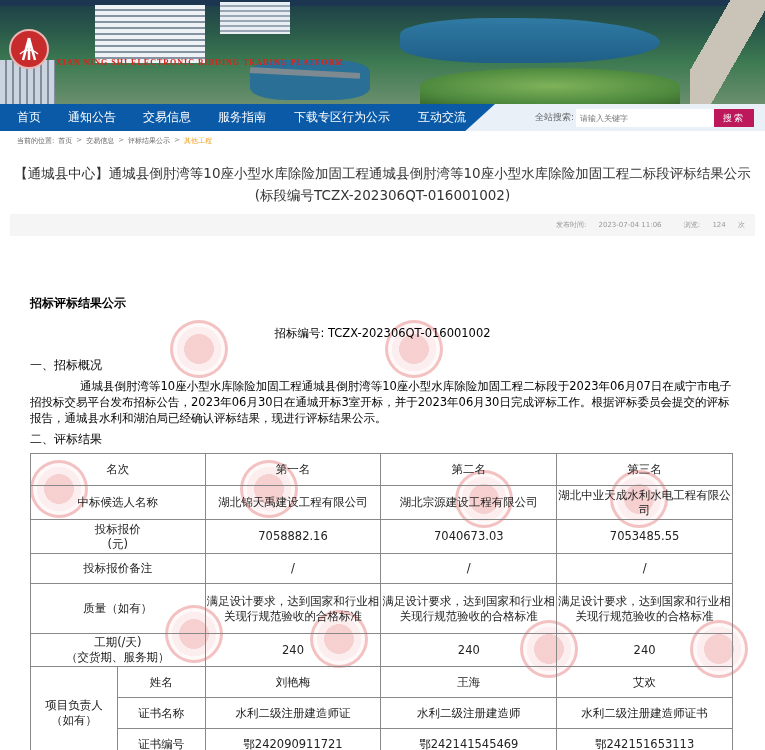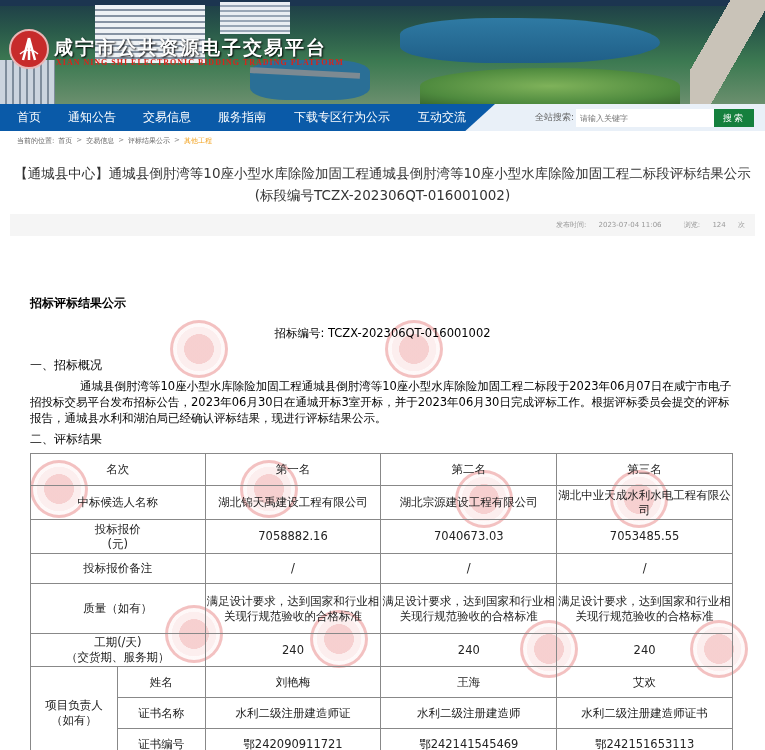--- a/index.html
+++ b/index.html
@@ -33,21 +33,21 @@
 
   
   .nav { position: absolute; left: 0; top: 104px; width: 765px; height: 27px; background: #e9f0f8; }
   .nav .blue { position: absolute; left: 0; top: 0; width: 495px; height: 27px; background: #0a5aa8;
     clip-path: polygon(0 0, 100% 0, 94% 100%, 0 100%); }
   .nav ul { position: absolute; left: 0; top: 0; list-style: none; display: flex; height: 27px; }
   .nav li { color: #fff; font-size: 12px; line-height: 27px; height: 27px; white-space: nowrap; }
   .nav .search-label { position: absolute; left: 535px; top: 7px; font-size: 9px; color: #666; }
   .nav .search-input { position: absolute; left: 576px; top: 5px; width: 138px; height: 18px; border: none;
     background: #fff; font-size: 8px; color: #999; padding-left: 4px; font-family: "DejaVu Sans", sans-serif; }
-  .nav .search-btn { position: absolute; left: 714px; top: 5px; width: 40px; height: 18px; background: #15803d;
+  .nav .search-btn { position: absolute; left: 714px; top: 5px; width: 40px; height: 18px; background: #be185d;
     color: #fff; border: none; font-size: 9px; font-family: "DejaVu Sans", sans-serif; letter-spacing: 2px; }
 
   
   .breadcrumb { position: absolute; left: 17px; top: 136px; font-size: 7px; color: #666; white-space: nowrap; display: flex; gap: 4px; }
   .breadcrumb .sep { color: #888; }
   .breadcrumb .current { color: #f2a321; }
 
   
   .article-title { position: absolute; left: 10px; top: 162px; width: 745px; text-align: center; font-size: 13.5px;
     font-weight: normal; color: #333; line-height: 22px; }
@@ -83,21 +83,20 @@
   <div class="bldg b3"></div>
   <div class="lawn"></div>
   <div class="road"></div>
   <div class="bridge"></div>
   <div class="logo">
     <svg viewBox="0 0 30 30">
       <path d="M15 4 L9 26 M15 4 L21 26 M15 4 L15 26" stroke="#fff" stroke-width="2.5" fill="none"></path>
       <path d="M6 20 Q15 12 24 20" stroke="#fff" stroke-width="1.5" fill="none"></path>
     </svg>
   </div>
-  <div class="site-title">咸宁市公共资源电子交易平台</div>
   <div class="site-subtitle">XIAN NING SHI ELECTRONIC BIDDING TRADING PLATFORM</div>
 </div>
 
 <div class="nav">
   <div class="blue"></div>
   <ul>
     <li style="margin-left:17px">首页</li>
     <li style="margin-left:27px">通知公告</li>
     <li style="margin-left:27px">交易信息</li>
     <li style="margin-left:27px">服务指南</li>

